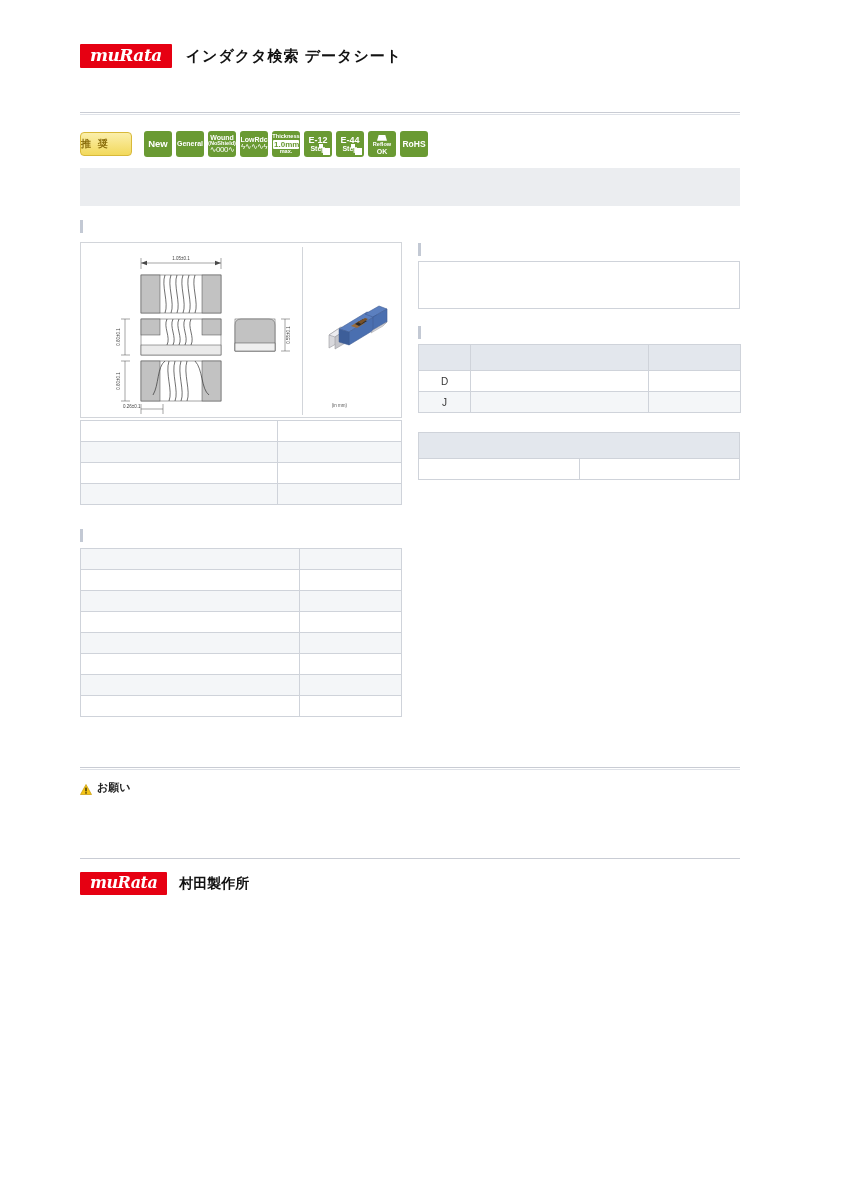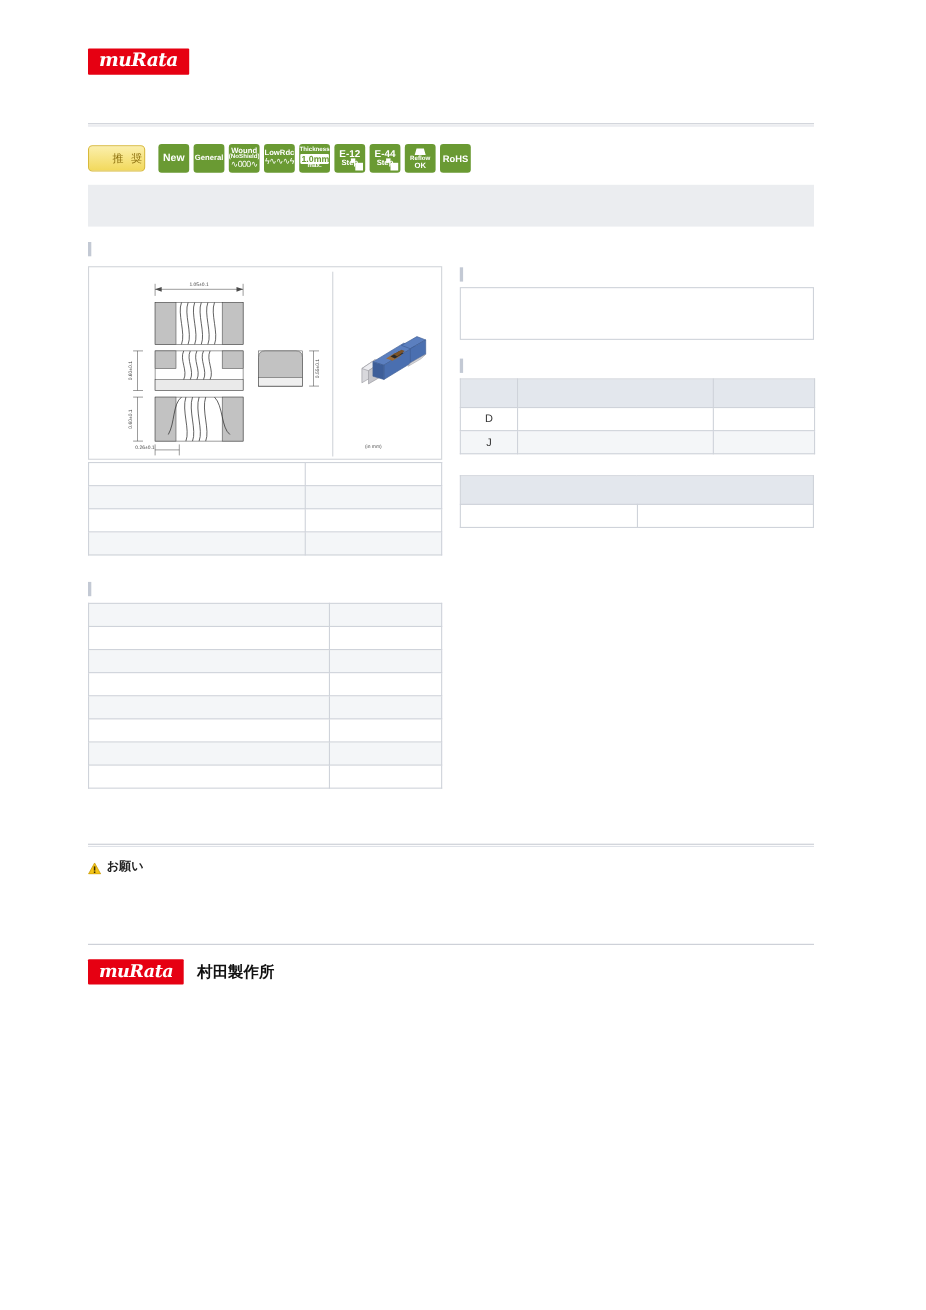--- a/index.html
+++ b/index.html
@@ -109,24 +109,24 @@
   .badge .l3 { font-size: 5.6px; }
   .badge-recommend {
     width: 52px;
     height: 24px;
     background: #f6e27a;
     background: linear-gradient(#fbefab, #f2d95c);
     border: 1px solid #d8b93a;
     border-radius: 4px;
     color: #8a6d0b;
     font-size: 10px;
-    font-weight: normal;
+    font-weight: bold;
     display: flex;
     align-items: center;
-    justify-content: flex-end;
+    justify-content: flex-start;
     letter-spacing: 2px;
     margin-right: 8px;
     margin-top: 1px;
     box-sizing: border-box;
     flex: 0 0 auto;
   }
   .badge .coil {
     font-size: 8px;
     letter-spacing: -0.5px;
     font-weight: normal;
@@ -302,20 +302,21 @@
     color: #111;
   }
 </style>
 </head>
 <body>
 
 <div class="page">
 
   <div class="header">
     <div class="murata-logo">muRata</div>
+    <div class="header-title">インダクタ検索  データシート</div>
   </div>
 
   <div class="hrule double" style="top:112px;"></div>
 
   <div class="badges">
 
     <div class="badge-recommend">
       <span>推 奨</span>
     </div>
 

